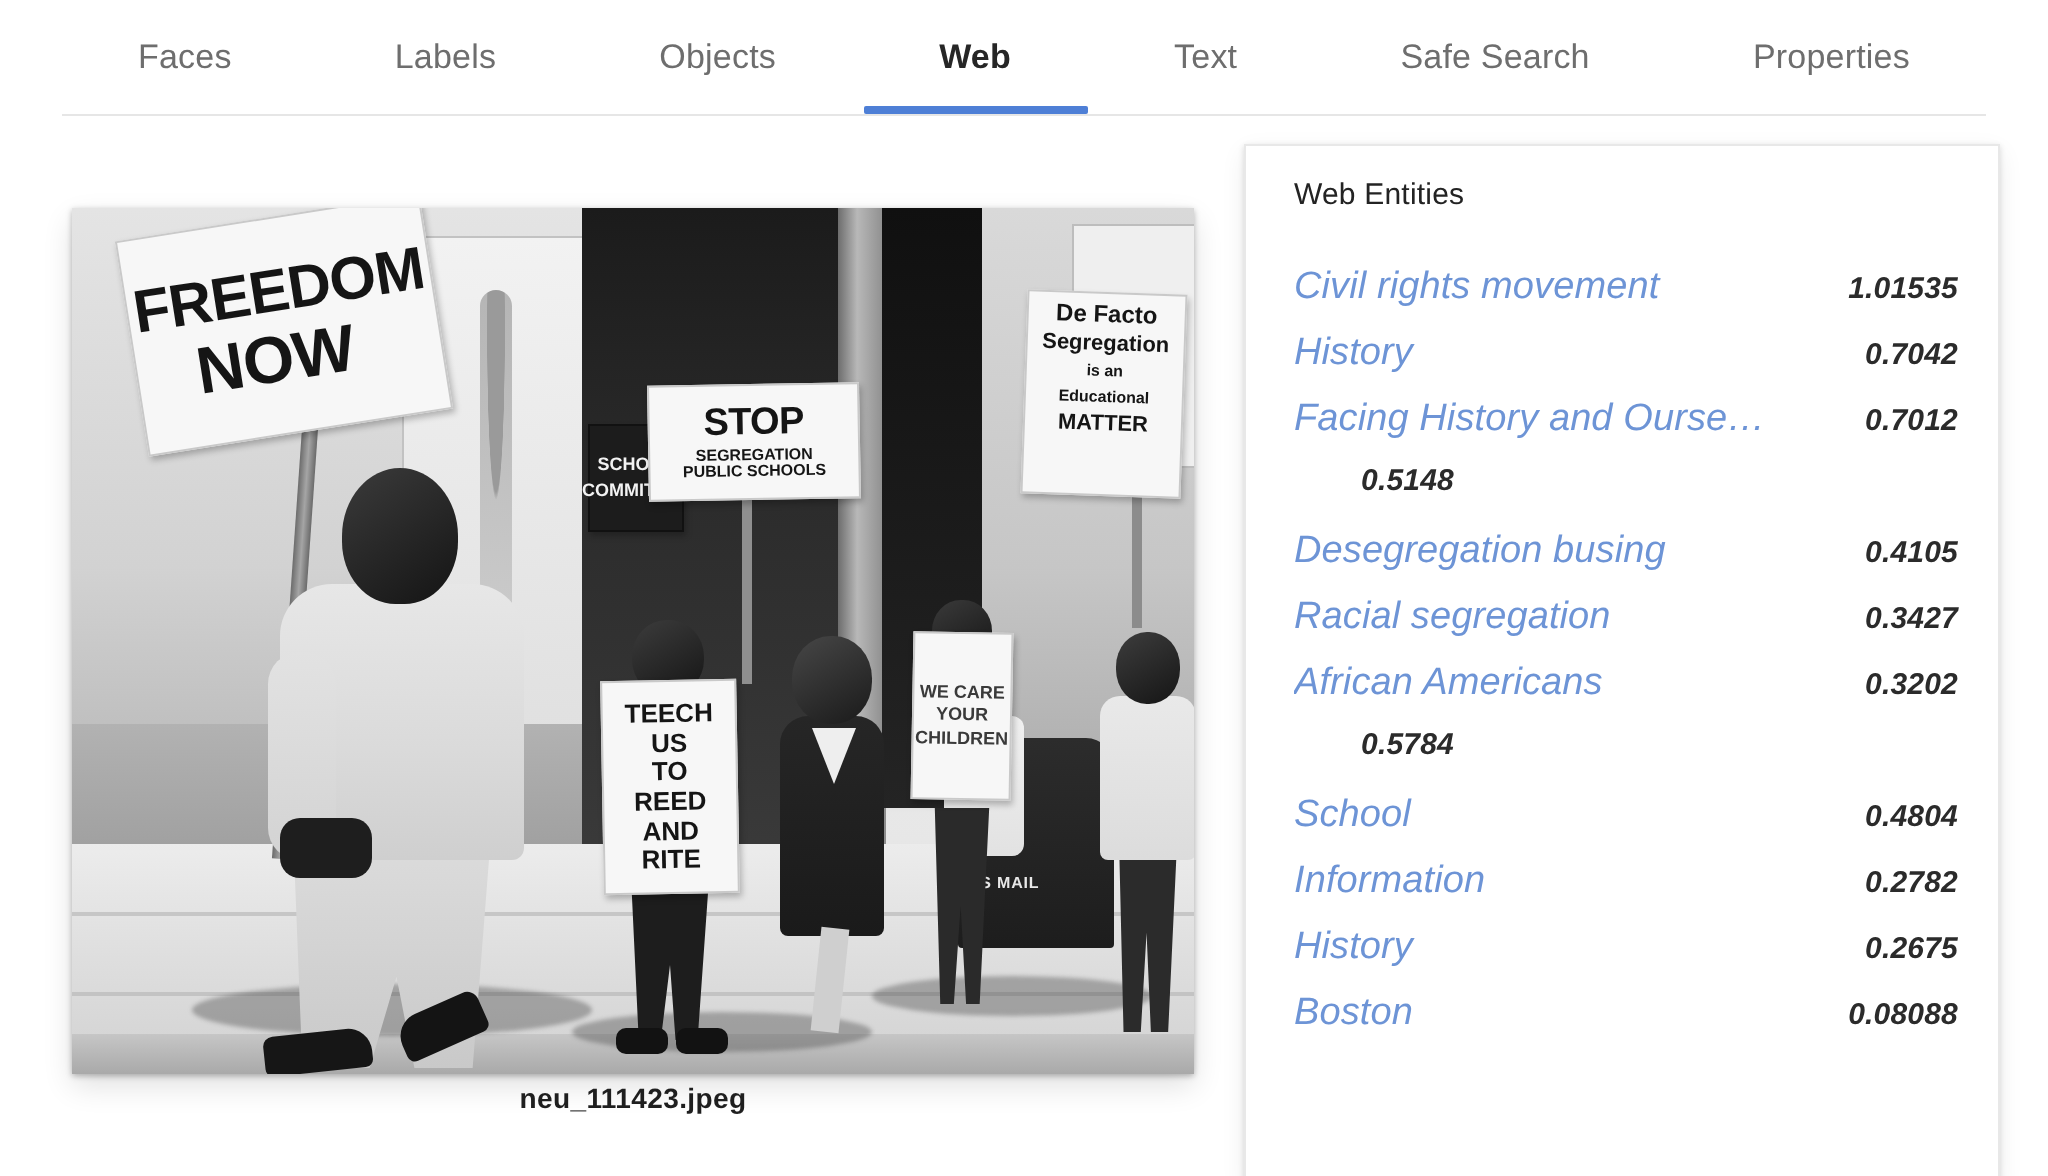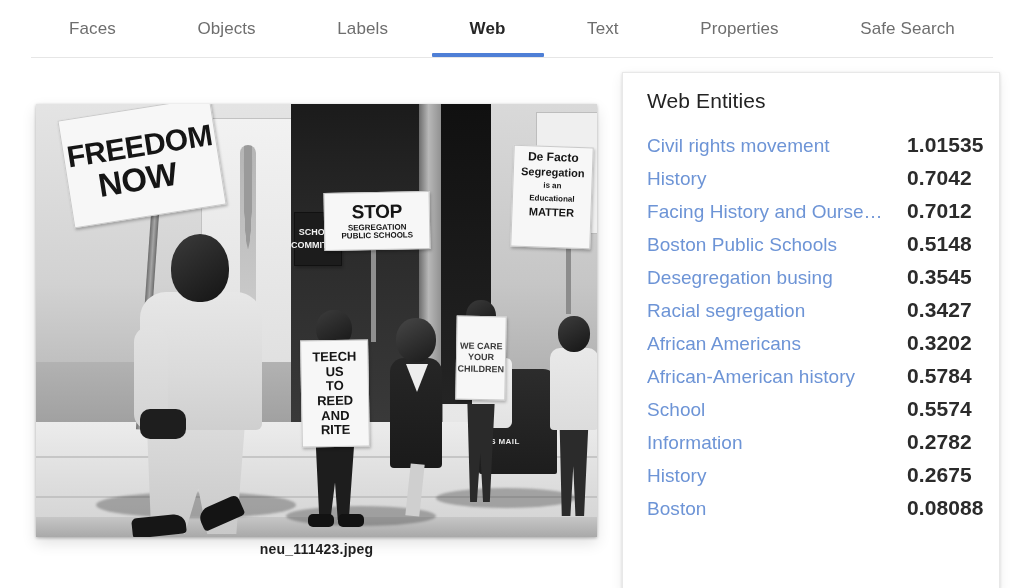--- a/index.html
+++ b/index.html
@@ -381,29 +381,30 @@
     background: #ffffff;
     border: 1px solid #e8e8e8;
     box-shadow: 0 1px 3px rgba(0,0,0,.14), 0 4px 12px rgba(0,0,0,.07);
     box-sizing: border-box;
     overflow: hidden;
   }
   .panel-title {
     position: absolute;
     left: 24px;
     top: 16px;
-    font-size: 21px;
+    font-size: 15px;
     color: #232323;
     letter-spacing: .1px;
   }
   .entity-list {
     position: absolute;
     left: 0;
     top: 60px;
     width: 378px;
+    font-style: italic;
   }
   .entity-row {
     display: flex;
     align-items: baseline;
     height: 33px;
     padding: 0 22px 0 24px;
     box-sizing: border-box;
   }
   .entity-name {
     flex: 1 1 auto;
@@ -411,56 +412,56 @@
     color: #6d94d6;
     white-space: nowrap;
     overflow: hidden;
     text-overflow: clip;
     cursor: pointer;
     letter-spacing: .05px;
   }
   .entity-score {
     flex: 0 0 auto;
     width: 72px;
-    text-align: left;
-    font-size: 21px;
+    text-align: right;
+    font-size: 15px;
     font-weight: bold;
     color: #2b2b2b;
     letter-spacing: .1px;
     padding-left: 8px;
   }
 </style>
 </head>
 <body>
 
 <div id="app">
 
   <div class="tabbar">
     <div class="tabs">
       <div class="tab">
         <span>Faces</span>
       </div>
       <div class="tab">
+        <span>Labels</span>
+      </div>
+      <div class="tab">
         <span>Objects</span>
-      </div>
-      <div class="tab">
-        <span>Labels</span>
       </div>
       <div class="tab active">
         <span>Web</span>
         <span class="tab-underline"></span>
       </div>
       <div class="tab">
         <span>Text</span>
       </div>
       <div class="tab">
+        <span>Safe Search</span>
+      </div>
+      <div class="tab">
         <span>Properties</span>
-      </div>
-      <div class="tab">
-        <span>Safe Search</span>
       </div>
     </div>
     <div class="tabbar-rule"></div>
   </div>
 
   <div class="photo-wrap">
     <div class="photo">
 
       <div class="bg-window-left"></div>
       <div class="bg-chart"></div>
@@ -578,42 +579,40 @@
       </div>
       <div class="entity-row">
         <span class="entity-name">History</span>
         <span class="entity-score">0.7042</span>
       </div>
       <div class="entity-row">
         <span class="entity-name">Facing History and Ourse…</span>
         <span class="entity-score">0.7012</span>
       </div>
       <div class="entity-row">
-        <span class="entity-name">Boston Public Schools</span>
         <span class="entity-score">0.5148</span>
       </div>
       <div class="entity-row">
         <span class="entity-name">Desegregation busing</span>
-        <span class="entity-score">0.3545</span>
+        <span class="entity-score">0.4105</span>
       </div>
       <div class="entity-row">
         <span class="entity-name">Racial segregation</span>
         <span class="entity-score">0.3427</span>
       </div>
       <div class="entity-row">
         <span class="entity-name">African Americans</span>
         <span class="entity-score">0.3202</span>
       </div>
       <div class="entity-row">
-        <span class="entity-name">African-American history</span>
         <span class="entity-score">0.5784</span>
       </div>
       <div class="entity-row">
         <span class="entity-name">School</span>
-        <span class="entity-score">0.5574</span>
+        <span class="entity-score">0.4804</span>
       </div>
       <div class="entity-row">
         <span class="entity-name">Information</span>
         <span class="entity-score">0.2782</span>
       </div>
       <div class="entity-row">
         <span class="entity-name">History</span>
         <span class="entity-score">0.2675</span>
       </div>
       <div class="entity-row">

